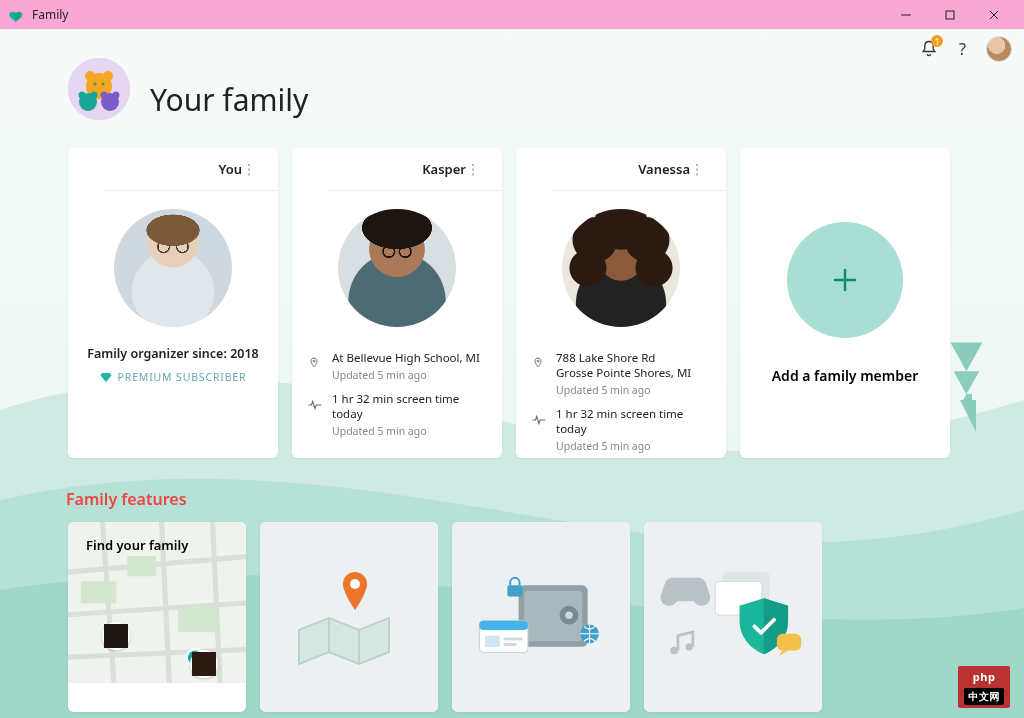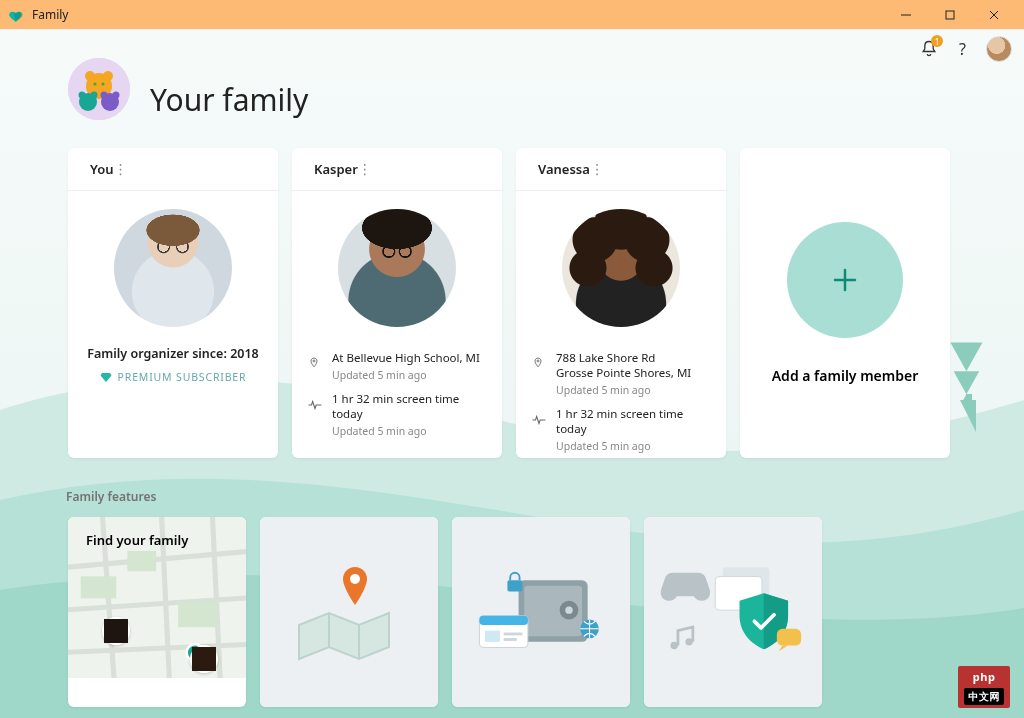--- a/index.html
+++ b/index.html
@@ -1,18 +1,18 @@
 <!DOCTYPE html>
 <html><head>
 <meta charset="utf-8">
 <style>
   * { box-sizing: border-box; margin: 0; padding: 0; }
   html, body { width: 1024px; height: 718px; overflow: hidden; font-family: "Segoe UI", system-ui, -apple-system, sans-serif; background: #fff; }
   
-  .titlebar { height: 30px; display: flex; align-items: center; padding: 0 8px; border-bottom: 1px solid #f1f1f1; background: #fdba74; }
+  .titlebar { height: 30px; display: flex; align-items: center; padding: 0 8px; border-bottom: 1px solid #f1f1f1; background: #f9a8d4; }
   .titlebar .app-icon { width: 16px; height: 16px; margin-right: 8px; }
   .titlebar .app-title { font-size: 12px; color: #222; flex: 1; }
   .win-controls { display: flex; align-items: center; margin-left: auto; }
   .win-btn { width: 44px; height: 30px; display: flex; align-items: center; justify-content: center; color: #222; }
   .win-btn svg { width: 10px; height: 10px; }
 
   
   .client { position: relative; width: 1024px; height: 688px; overflow: hidden; }
   .bg { position: absolute; inset: 0; z-index: 0; }
   .content { position: relative; z-index: 1; padding: 0 34px 0 68px; }
@@ -25,41 +25,41 @@
   .current-avatar { width: 26px; height: 26px; border-radius: 50%; background: radial-gradient(circle at 40% 35%, #e7c6a5 0 40%, #b88a60 41% 100%); border: 1px solid #ddd; }
 
   
   .page-header { display: flex; align-items: flex-end; gap: 20px; padding-top: 28px; }
   .family-logo { width: 62px; height: 62px; border-radius: 50%; display: flex; align-items: center; justify-content: center; background: #e6d6f2; position: relative; }
   .page-title { font-size: 30px; font-weight: 400; color: #222; }
 
   
   .cards-row { display: flex; gap: 14px; margin-top: 28px; }
   .member-card, .add-card { background: #fff; border-radius: 6px; width: 210px; height: 310px; box-shadow: 0 1px 3px rgba(0,0,0,0.06); position: relative; overflow: hidden; }
-  .card-header { display: flex; align-items: center; justify-content: flex-start; padding: 12px 22px; border-bottom: 1px solid #eee; }
+  .card-header { display: flex; align-items: center; justify-content: flex-end; padding: 12px 22px; border-bottom: 1px solid #eee; margin-left: 36px; }
   .card-name { font-size: 13px; font-weight: 600; color: #222; }
   .more-dots { color: #888; font-size: 14px; line-height: 4px; cursor: pointer; }
   .card-body { padding: 14px 14px 10px; display: flex; flex-direction: column; align-items: center; }
   .avatar-lg {
     width: 118px; height: 118px; border-radius: 50%; margin-top: 4px; margin-bottom: 18px;
     position: relative; overflow: hidden; box-shadow: 0 0 0 0 rgba(0,0,0,0.02);
   }
   .org-since { font-size: 12.5px; font-weight: 600; color: #222; text-align: center; }
   .premium-row { display: flex; align-items: center; gap: 6px; margin-top: 8px; color: #6aa; font-size: 10.5px; letter-spacing: .08em; }
   .info-rows { width: 100%; padding: 0 16px; margin-top: -4px; }
   .info-row { display: flex; gap: 10px; margin-bottom: 10px; }
   .info-row .icon-col { width: 14px; flex-shrink: 0; color: #666; padding-top: 2px; }
   .info-main { font-size: 11.5px; color: #222; line-height: 1.3; }
   .info-sub { font-size: 10.5px; color: #888; margin-top: 2px; }
   .add-card { display: flex; flex-direction: column; align-items: center; justify-content: center; gap: 28px; text-align: right; }
   .plus-circle { width: 116px; height: 116px; border-radius: 50%; background: #a8ded4; display: flex; align-items: center; justify-content: center; color: #0f8a75; }
   .add-label { font-size: 14px; font-weight: 600; }
 
   
-  .features-title { font-size: 12px; font-weight: 600; color: #737373; margin-top: 30px; margin-bottom: 12px; margin-left:-2px;}
+  .features-title { font-size: 16px; font-weight: 600; color: #ef4444; margin-top: 30px; margin-bottom: 12px; margin-left:-2px;}
   .features-row { display: flex; gap: 14px; }
   .feature-card { width: 178px; height: 190px; background: #fff; border-radius: 6px; box-shadow: 0 1px 3px rgba(0,0,0,0.06); overflow: hidden; position: relative; }
   .feature-card .fc-title { position: absolute; top: 14px; left: 18px; font-size: 13px; font-weight: 600; z-index:2;}
   .feature-card .fc-illus { position: absolute; inset: 0; background: #ecf0f3; display:flex; align-items:center; justify-content:center; }
   .feature-card.fc-map .fc-illus { background: #eef2ed; }
 
   .watermark { position: absolute; right: 14px; bottom: 10px; background: #b83232; color: #fff; font-size: 11px; font-weight:700; padding: 3px 6px; letter-spacing:.05em; border-radius:2px; display:flex; align-items:center; gap:4px; z-index:5;flex-direction:column;}
   .watermark .cn { background:#000000; padding:1px 4px; font-size:10px; border-radius:2px; }
 
   

